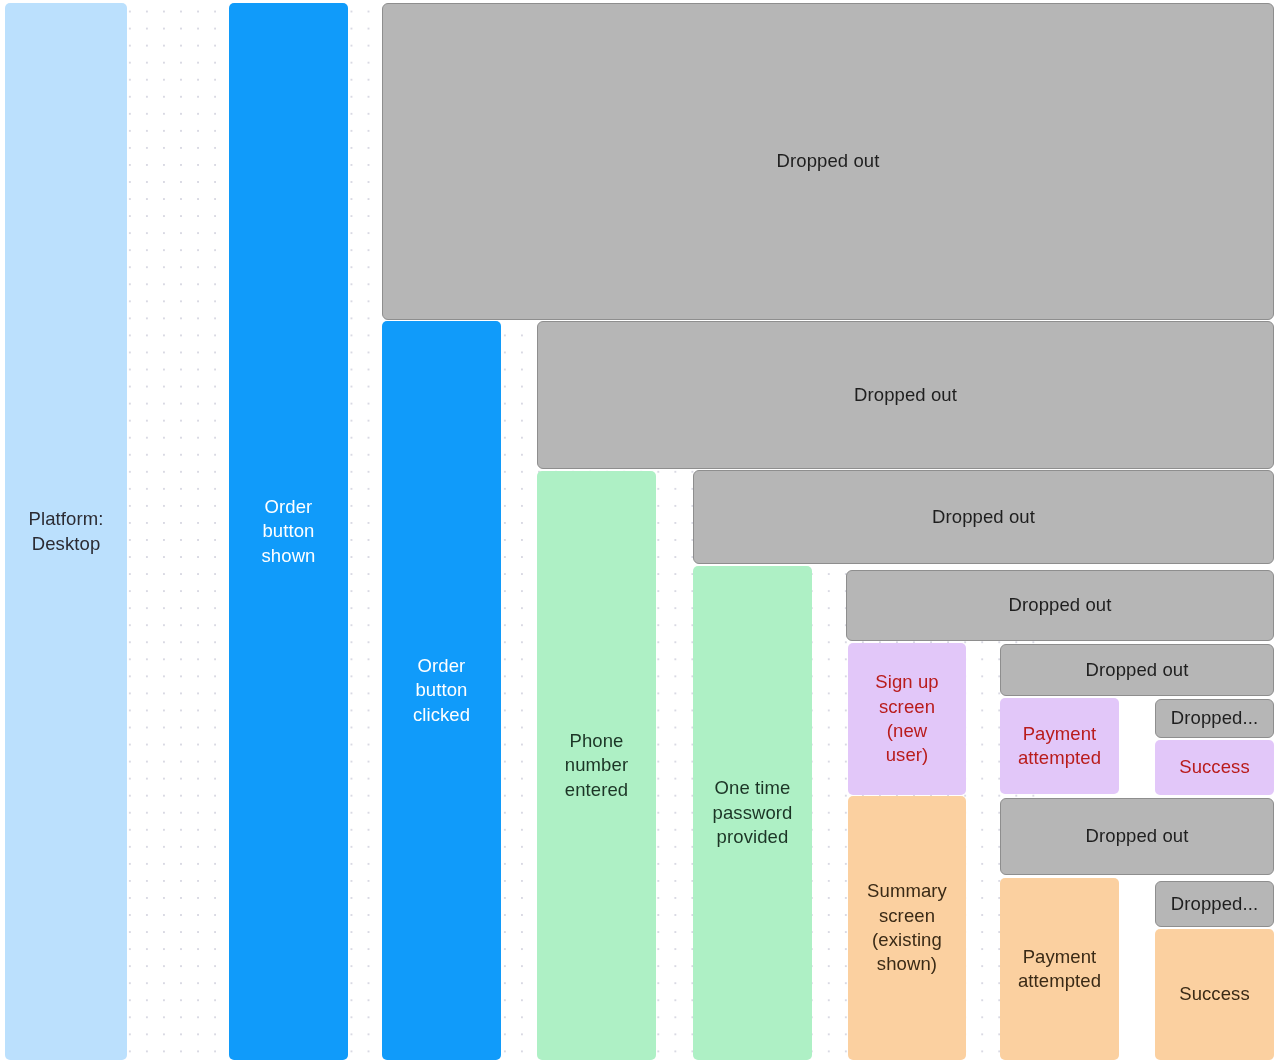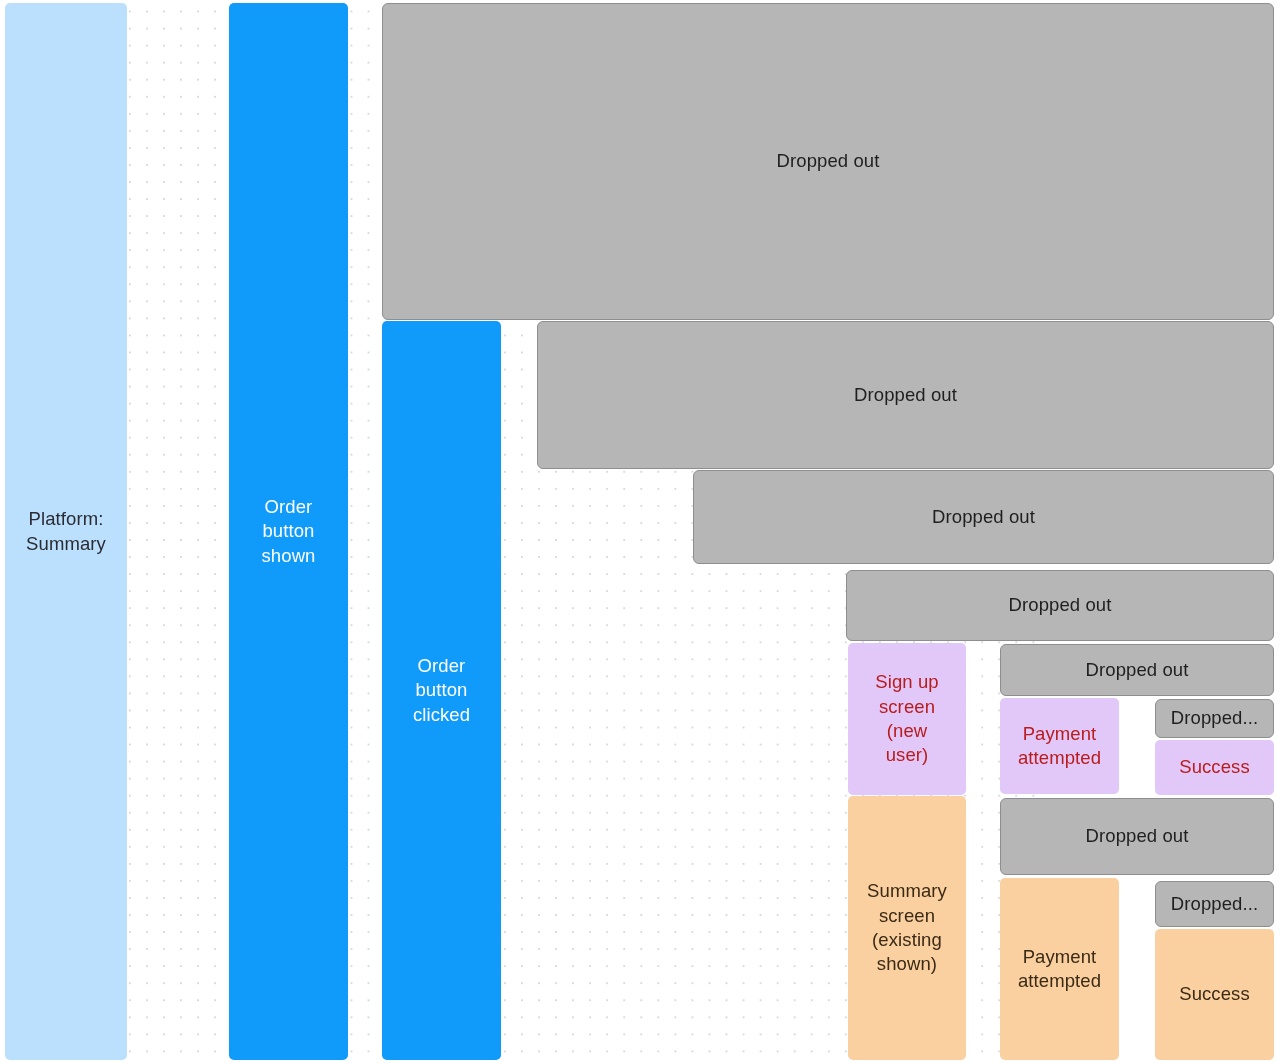--- a/index.html
+++ b/index.html
@@ -84,31 +84,41 @@
       <span class="node-label">Dropped...</span>
     </div>
     <div class="node dropped" style="left: 1000px; top: 798px; width: 274px; height: 77px;">
       <span class="node-label">Dropped out</span>
     </div>
     <div class="node dropped" style="left: 1155px; top: 881px; width: 119px; height: 46px;">
       <span class="node-label">Dropped...</span>
     </div>
     <div class="node stage platform" style="left: 5px; top: 3px; width: 122px; height: 1057px;">
       <span class="node-label">Platform:
-Summary</span>
+Desktop</span>
     </div>
     <div class="node stage blue" style="left: 229px; top: 3px; width: 119px; height: 1057px;">
       <span class="node-label">Order
 button
 shown</span>
     </div>
     <div class="node stage blue" style="left: 382px; top: 321px; width: 119px; height: 739px;">
       <span class="node-label">Order
 button
 clicked</span>
+    </div>
+    <div class="node stage green" style="left: 537px; top: 471px; width: 119px; height: 589px;">
+      <span class="node-label">Phone
+number
+entered</span>
+    </div>
+    <div class="node stage green" style="left: 693px; top: 566px; width: 119px; height: 494px;">
+      <span class="node-label">One time
+password
+provided</span>
     </div>
     <div class="node stage purple" style="left: 848px; top: 643px; width: 118px; height: 152px;">
       <span class="node-label">Sign up
 screen
 (new
 user)</span>
     </div>
     <div class="node stage orange" style="left: 848px; top: 796px; width: 118px; height: 264px;">
       <span class="node-label">Summary
 screen

